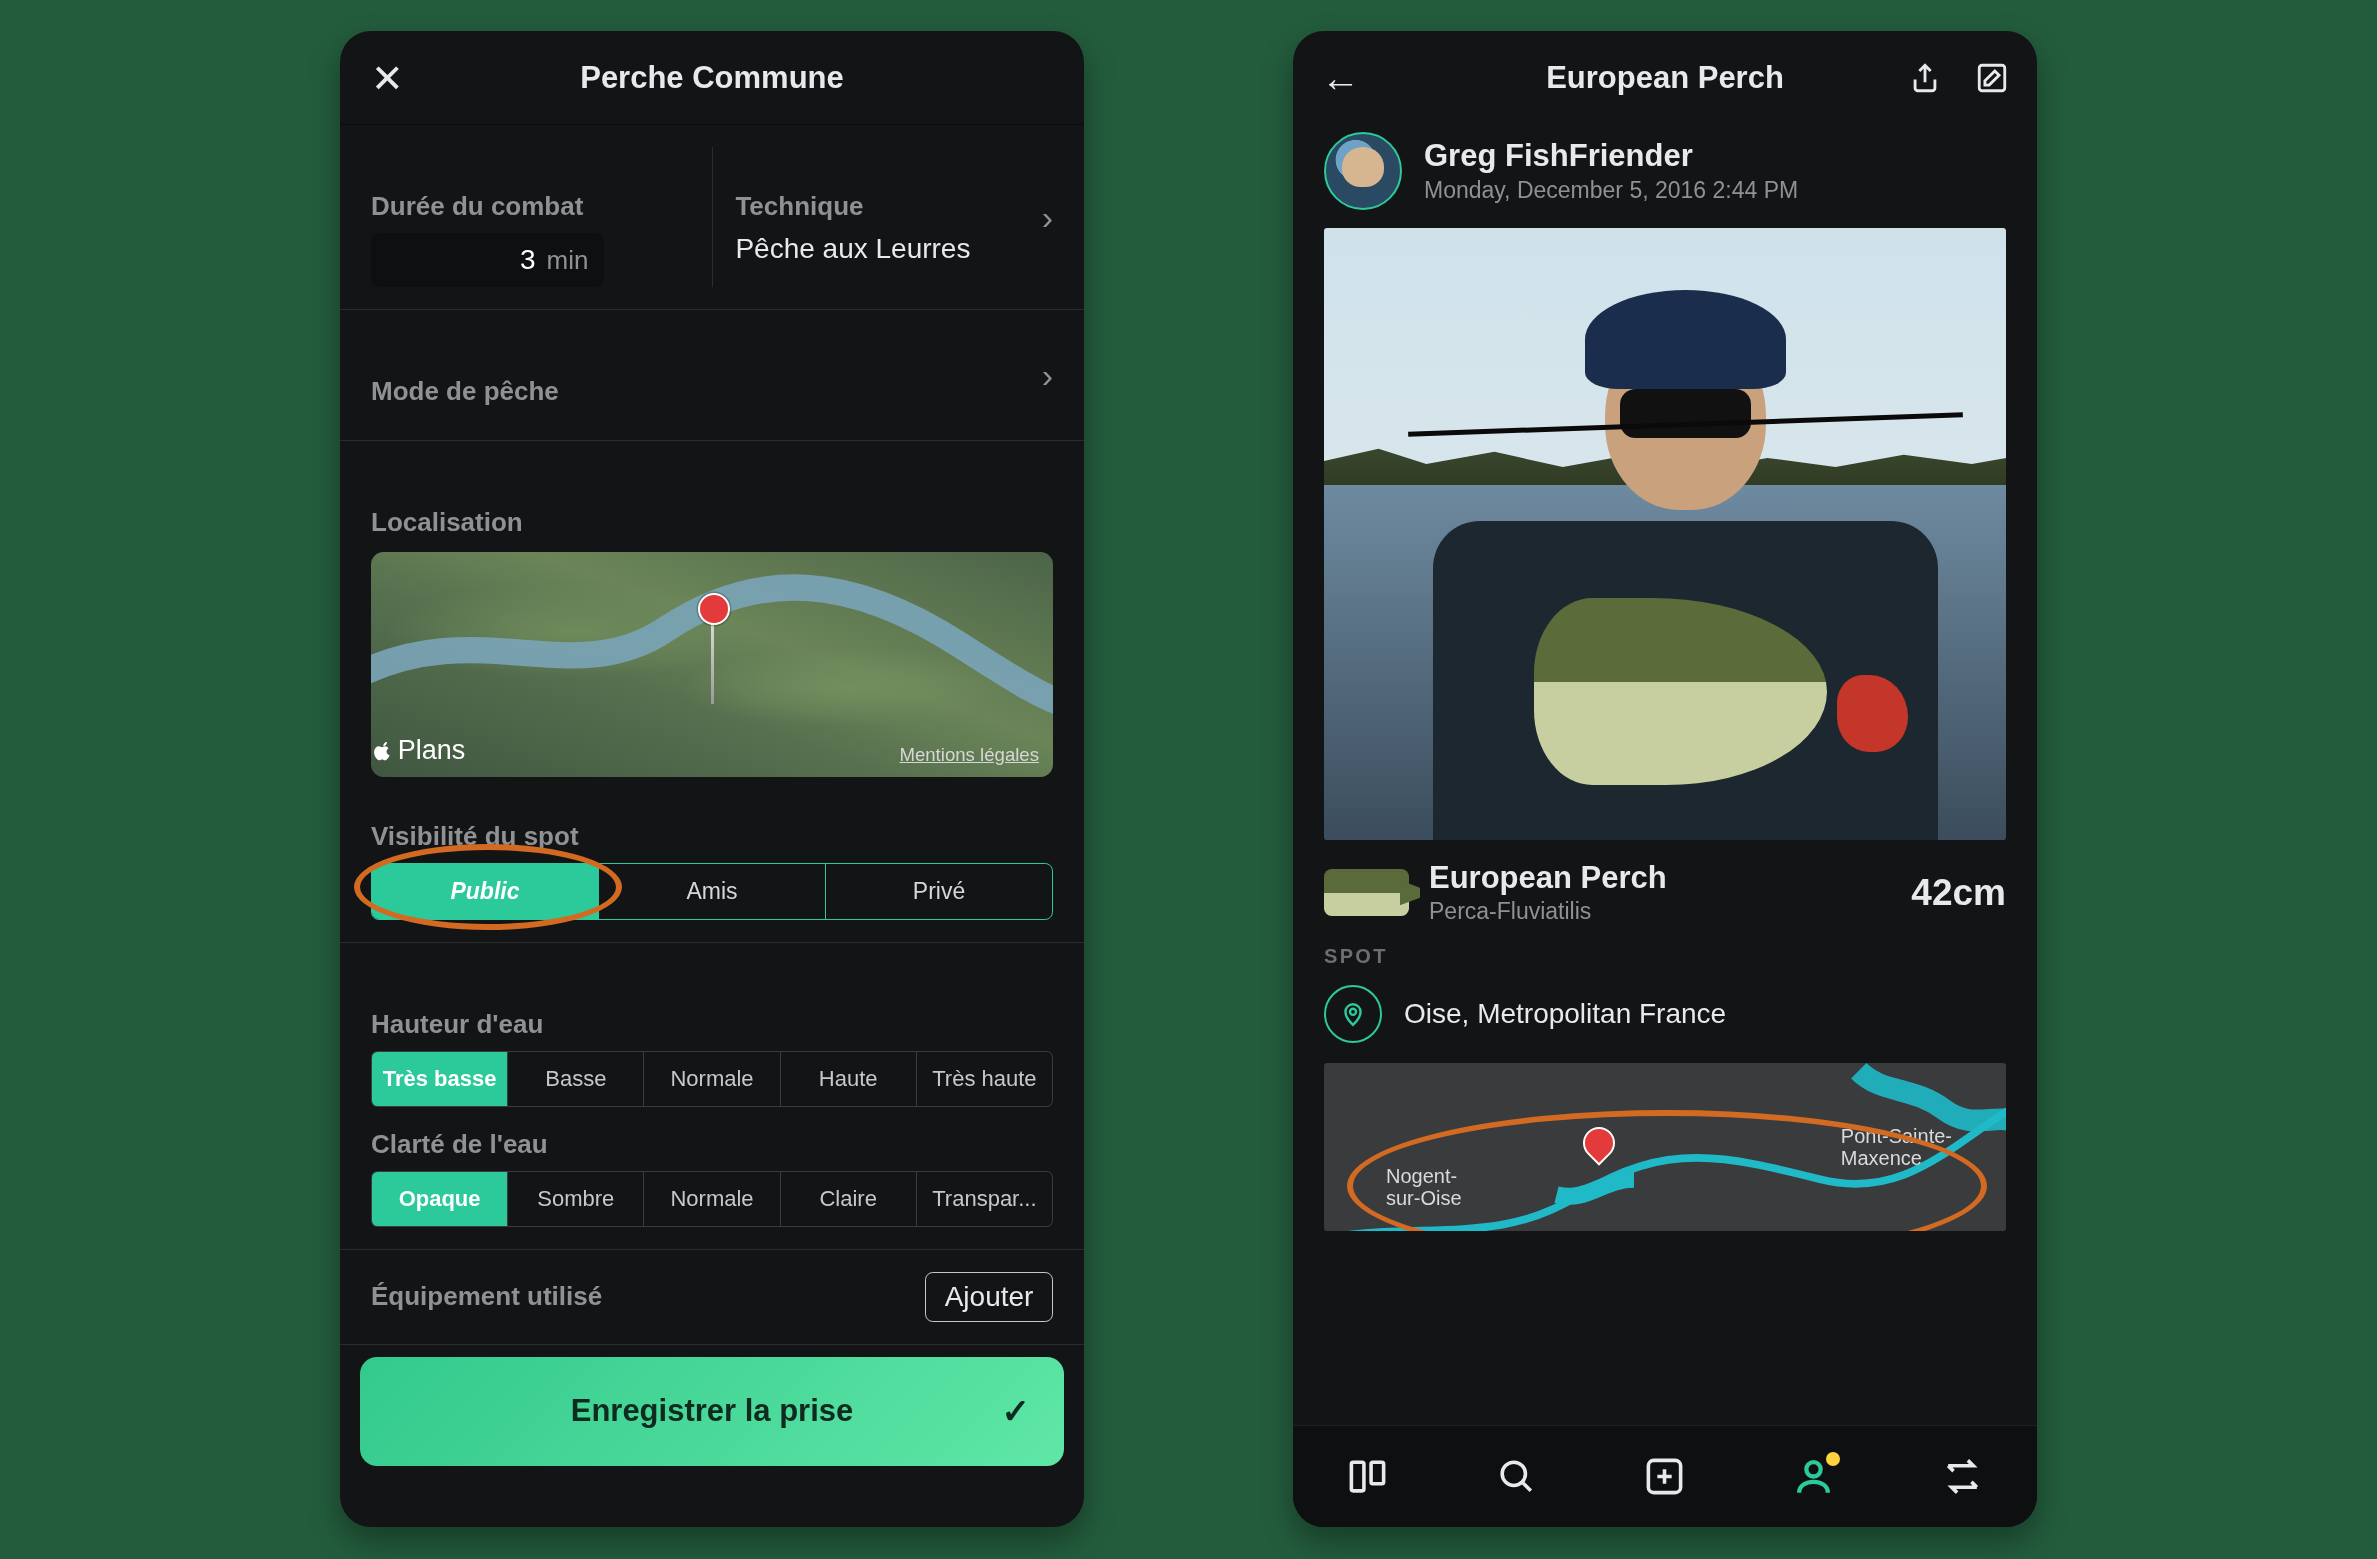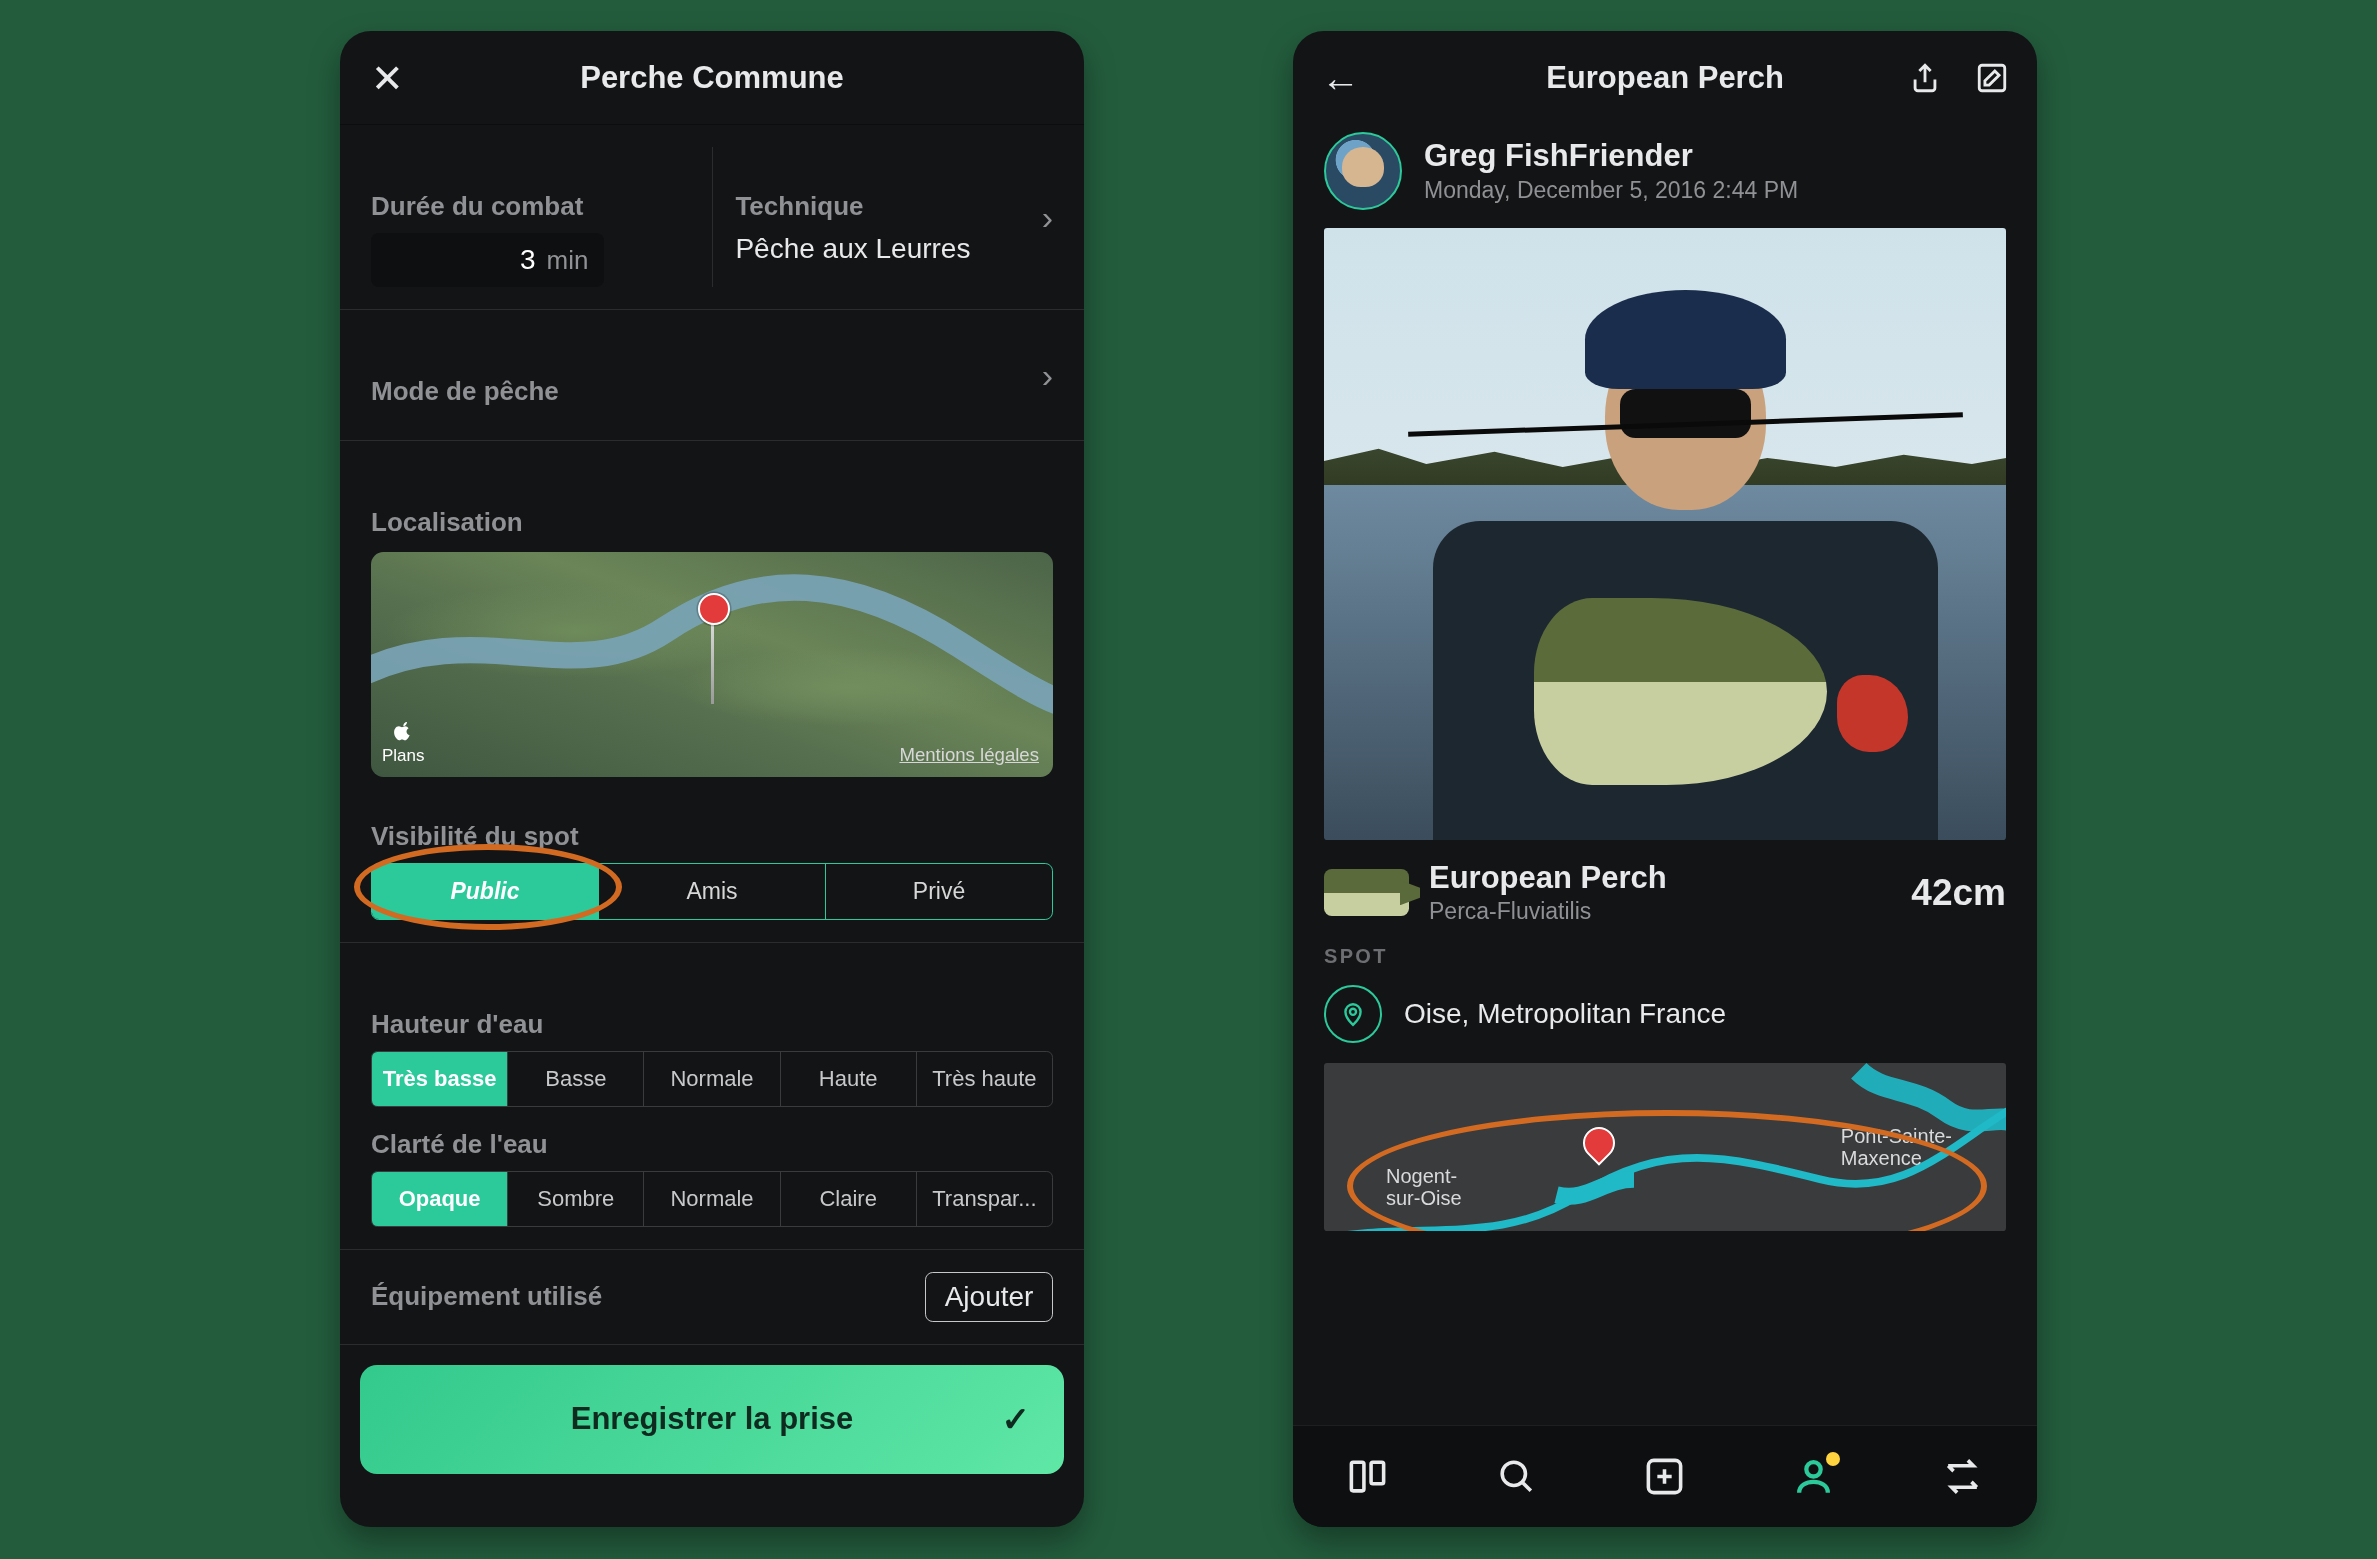--- a/index.html
+++ b/index.html
@@ -36,33 +36,33 @@
   .modeval{color:#e8e9ea;font-size:28px;margin-top:4.7px;}
   .map{margin-top:14px;height:225px;border-radius:12.4px;overflow:hidden;position:relative;cursor:pointer;}
   .satellite{position:absolute;inset:0;background:
      radial-gradient(ellipse 40% 30% at 30% 35%, #6e8b5b 0%, transparent 70%),
      radial-gradient(ellipse 35% 25% at 70% 60%, #728e5e 0%, transparent 70%),
      linear-gradient(20deg,#3f5740 0%, #57704f 40%, #6b8558 60%, #4c6448 100%);
   }
   .river{position:absolute;inset:0;}
   .pin{position:absolute;left:48%;top:18%;width:28px;height:28px;background:#e33b3b;border-radius:50%;border:2.3px solid #fff;box-shadow:0 0 0 1.6px rgba(0,0,0,.2);}
   .pinstick{position:absolute;left:calc(48% + 12.4px);top:calc(18% + 26px);width:3.1px;height:85px;background:linear-gradient(#dcdcdc,#9a9a9a);}
-  .mapbadge{position:absolute;left:11px;bottom:11px;color:#fff;font-size:17px;display:flex;align-items:center;gap:4.7px;flex-direction:column;}
+  .mapbadge{position:absolute;left:2px;bottom:11px;color:#fff;font-size:27px;display:flex;align-items:center;gap:4.7px;}
   .maplegal{position:absolute;right:14px;bottom:11px;color:#d7d7d7;font-size:18.6px;text-decoration:underline;}
   .seg{display:flex;border:1.6px solid var(--accent);border-radius:7.8px;overflow:hidden;margin-top:11px;}
   .seg .opt{flex:1;text-align:center;padding:14px 0;font-size:23px;color:#d7d7d7;border-left:0.8px solid var(--accent);cursor:pointer;}
   .seg .opt:first-child{border-left:none;font-style:italic;}
   .seg .opt.sel{background:var(--accent);color:#fff;font-weight:600;}
   .seg5{display:flex;border:0.8px solid #3a3b3d;border-radius:6.2px;overflow:hidden;margin-top:11px;}
   .seg5 .opt{flex:1;text-align:center;padding:14px 4.7px;font-size:22px;color:#c7c8ca;border-left:0.8px solid #3a3b3d;cursor:pointer;white-space:nowrap;overflow:hidden;text-overflow:ellipsis;}
   .seg5 .opt:first-child{border-left:none;}
   .seg5 .opt.sel{background:var(--accent);color:#fff;font-weight:600;}
   .equip{display:flex;align-items:center;justify-content:space-between;}
   .addbtn{border:1.2px solid #c7c8ca;color:#e8e9ea;border-radius:7.8px;padding:7.8px 18.6px;font-size:28px;cursor:pointer;}
-  .savebtn{margin:20px 20px 23px;height:109px;border-radius:17px;background:linear-gradient(135deg,#33c98d 0%, #5fe7a6 100%);display:flex;align-items:center;justify-content:center;position:relative;color:#0f2a1e;font-size:31px;font-weight:700;cursor:pointer;}
+  .savebtn{margin:12px 20px 23px;height:109px;border-radius:17px;background:linear-gradient(135deg,#33c98d 0%, #5fe7a6 100%);display:flex;align-items:center;justify-content:center;position:relative;color:#0f2a1e;font-size:31px;font-weight:700;cursor:pointer;}
   .savebtn .chk{position:absolute;right:34px;color:#0f2a1e;font-size:34px;}
   .circleAnnot{position:absolute;border:6.2px solid var(--orange);border-radius:50%;pointer-events:none;}
 
   
   .hdr2{display:flex;align-items:center;justify-content:center;position:relative;height:93px;}
   .back{position:absolute;left:28px;top:50%;transform:translateY(-50%);font-size:39px;cursor:pointer;}
   .hdricons{position:absolute;right:28px;top:50%;transform:translateY(-50%);display:flex;gap:33px;}
   .hdricons .ic{width:34px;height:34px;cursor:pointer;}
   .userrow{display:flex;align-items:center;gap:22px;padding:7.8px 31px 18.6px;}
   .avatar{width:74px;height:74px;border-radius:50%;border:2.3px solid var(--accent);overflow:hidden;flex:none;background:radial-gradient(circle at 40% 35%,#6ea3c7 0 30%, #2a4a63 31% 100%);position:relative;}

